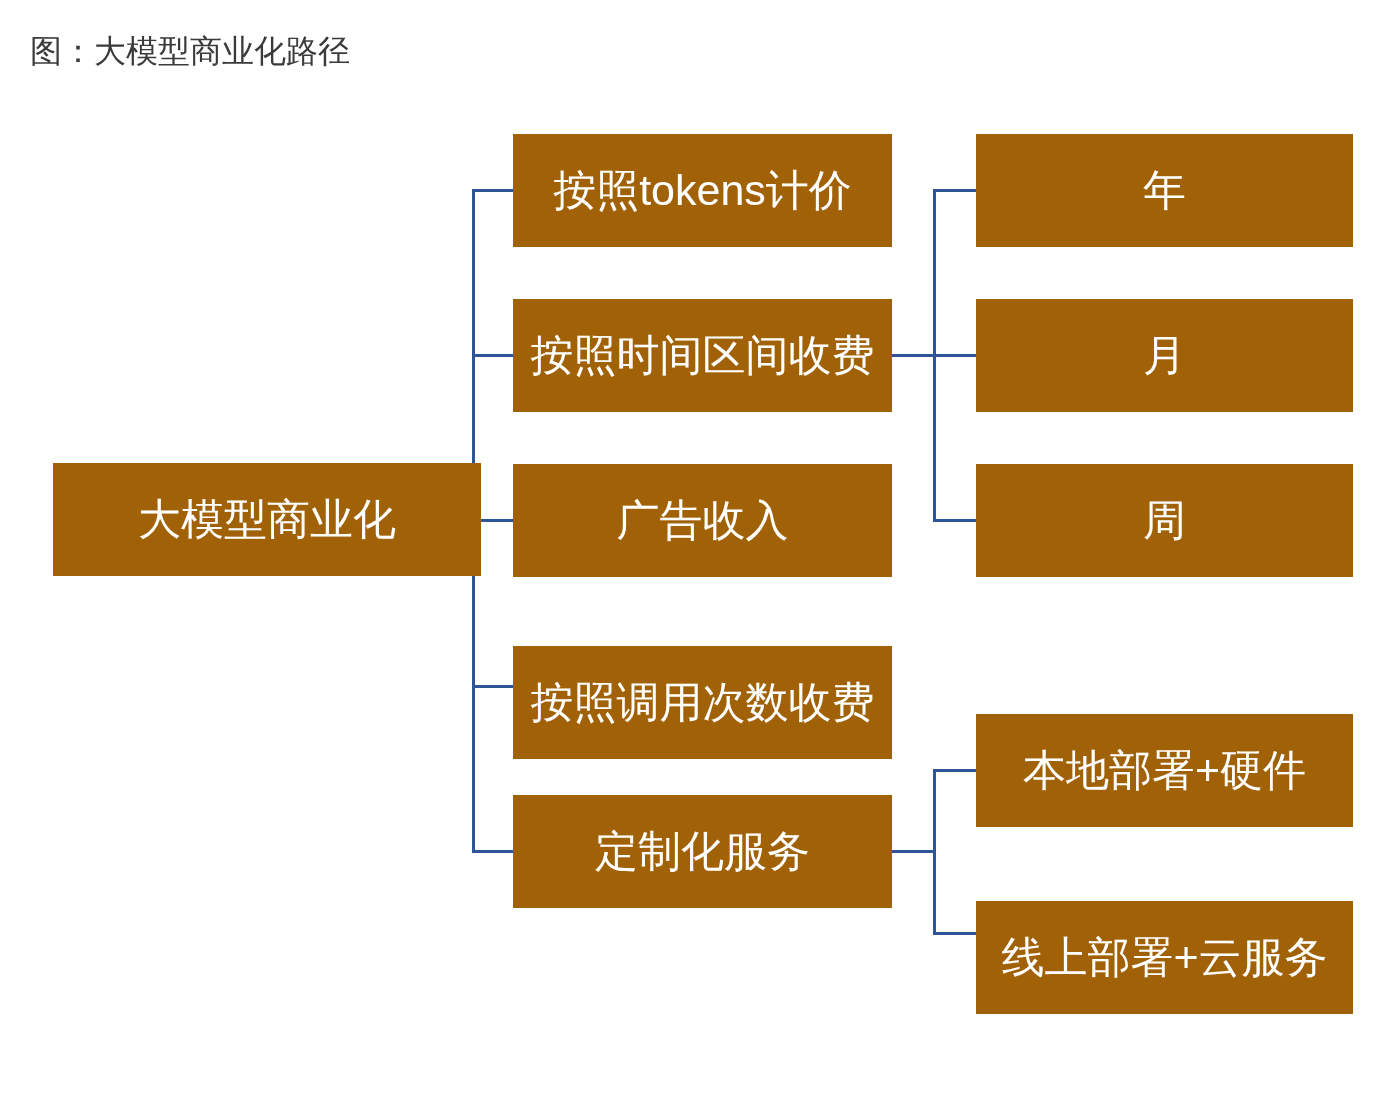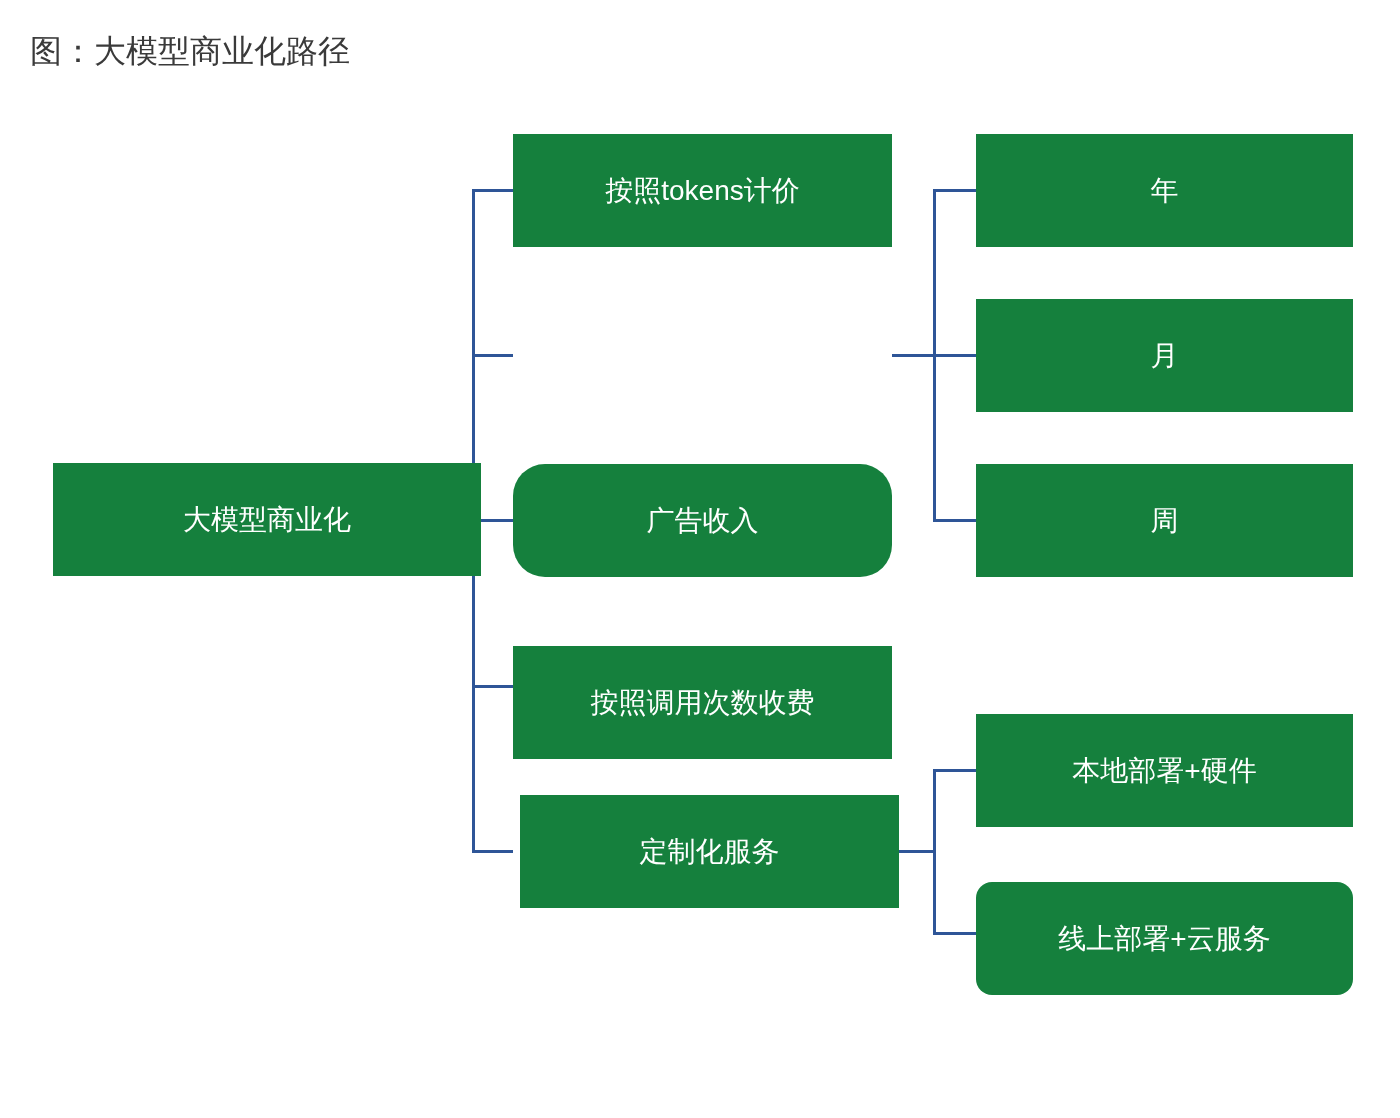--- a/index.html
+++ b/index.html
@@ -15,44 +15,44 @@
     position: absolute;
     color: #3a3a3a;
     font-size: 32px;
     white-space: nowrap;
   }
   #title  { left: 30px; top: 30px; }
   #source { left: 30px; top: 1048px; }
 
   .node {
     position: absolute;
-    background: #15803d;
+    background: #a16207;
     color: #ffffff;
     display: flex;
     align-items: center;
     justify-content: center;
-    font-size: 28px;
+    font-size: 43px;
     text-align: center;
     white-space: nowrap;
   }
   #node-root { left: 53px;  top: 463px; width: 428px; height: 113px; }
 
   .mid  { left: 513px; width: 379px; height: 113px; }
   #b0 { top: 134px; }
   #b1 { top: 299px; }
-  #b2 { top: 464px; border-radius: 32px; }
+  #b2 { top: 464px; }
   #b3 { top: 630px; margin-top: 16px; }
-  #b4 { top: 795px; margin-left: 7px; }
+  #b4 { top: 795px; }
 
   .leaf { left: 976px; width: 377px; height: 113px; }
   #r0 { top: 134px; }
   #r1 { top: 299px; }
   #r2 { top: 464px; }
   #r3 { top: 714px; }
-  #r4 { top: 882px; border-radius: 16px; }
+  #r4 { top: 901px; }
 
   .conn { position: absolute; background: #2E5597; }
   
   #c-root { left: 433px; top: 519px; width: 39px; height: 3px; }
   
   #c-t1 { left: 472px; top: 189px; width: 3px; height: 664px; }
   
   .stub-l { left: 472px; width: 41px; height: 3px; }
   #s0 { top: 189px; }
   #s1 { top: 354px; }
@@ -92,20 +92,21 @@
   <div class="conn stub-r" id="sr1"></div>
   <div class="conn stub-r" id="sr2"></div>
   <div class="conn" id="c-b4"></div>
   <div class="conn" id="c-t3"></div>
   <div class="conn stub-r" id="sr3"></div>
   <div class="conn stub-r" id="sr4"></div>
 
   <div class="node" id="node-root">大模型商业化</div>
 
   <div class="node mid" id="b0">按照tokens计价</div>
+  <div class="node mid" id="b1">按照时间区间收费</div>
   <div class="node mid" id="b2">广告收入</div>
   <div class="node mid" id="b3">按照调用次数收费</div>
   <div class="node mid" id="b4">定制化服务</div>
 
   <div class="node leaf" id="r0">年</div>
   <div class="node leaf" id="r1">月</div>
   <div class="node leaf" id="r2">周</div>
   <div class="node leaf" id="r3">本地部署+硬件</div>
   <div class="node leaf" id="r4">线上部署+云服务</div>
 

